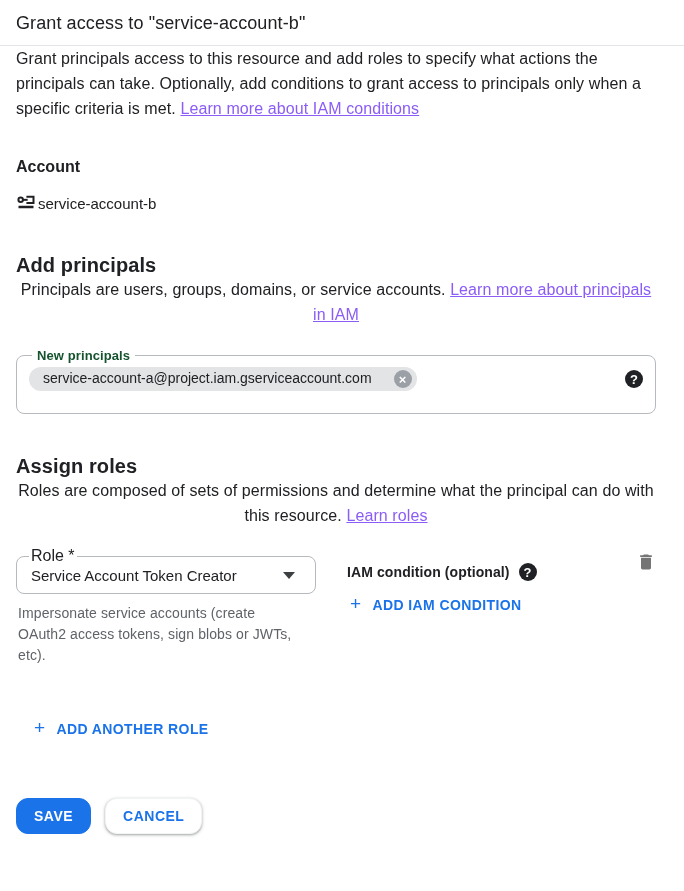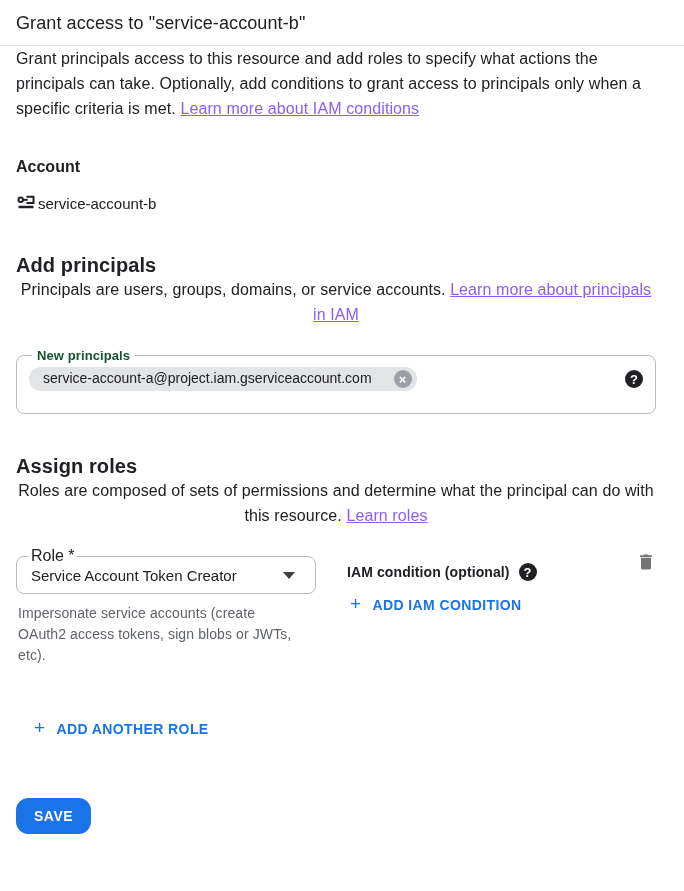--- a/index.html
+++ b/index.html
@@ -298,13 +298,14 @@
 
   <button class="text-button add-role-button">
     <span class="plus-glyph">+</span>
     <span>ADD ANOTHER ROLE</span>
   </button>
 
 </main>
 
 <footer class="footer">
   <button class="btn btn-save">SAVE</button>
+  <button class="btn btn-cancel">CANCEL</button>
 </footer>
 
 </body></html>

